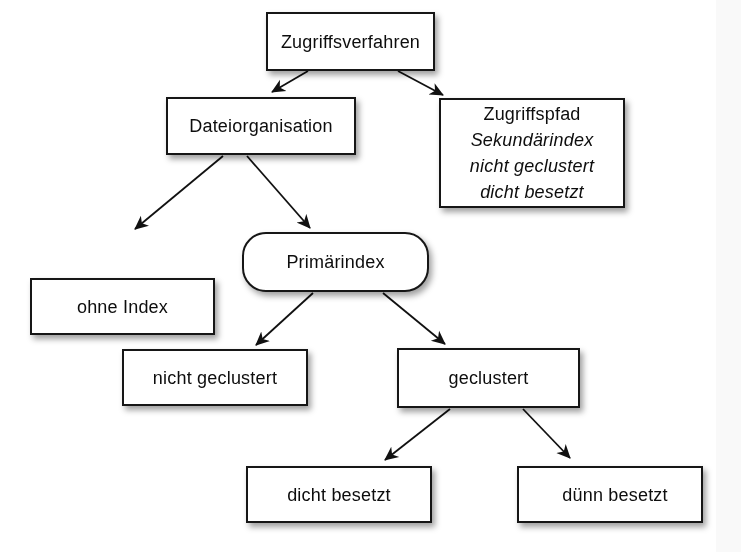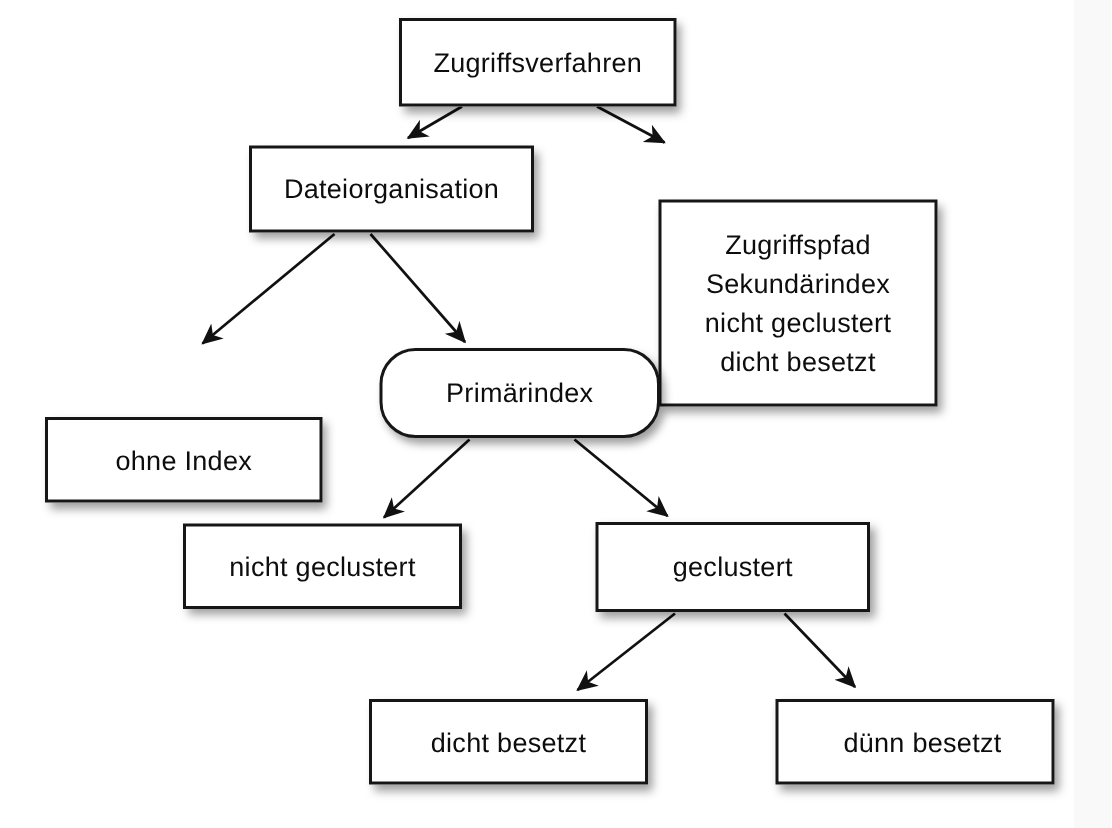--- a/index.html
+++ b/index.html
@@ -32,21 +32,21 @@
     flex-direction: column;
     align-items: center;
     justify-content: center;
     text-align: center;
     color: #0d0d0d;
     font-size: 18px;
     line-height: 26px;
     letter-spacing: 0.2px;
   }
   .node .line { display: block; white-space: nowrap; }
-  .node .line.italic { }
+  .node .line.italic { font-style: italic; }
   .right-strip {
     position: absolute;
     top: 0; right: 0;
     width: 25px; height: 100%;
     background: #f9f9f9;
     z-index: 0;
   }
 </style>
 </head>
 <body>
@@ -62,36 +62,36 @@
   <line class="edge" x1="308" y1="71" x2="272" y2="92" marker-end="url(#arrowhead)"></line>
       <line class="edge" x1="398" y1="71" x2="443" y2="95" marker-end="url(#arrowhead)"></line>
       <line class="edge" x1="223" y1="156" x2="135" y2="229" marker-end="url(#arrowhead)"></line>
       <line class="edge" x1="247" y1="156" x2="310" y2="228" marker-end="url(#arrowhead)"></line>
       <line class="edge" x1="313" y1="293" x2="256" y2="345" marker-end="url(#arrowhead)"></line>
       <line class="edge" x1="383" y1="293" x2="445" y2="344" marker-end="url(#arrowhead)"></line>
       <line class="edge" x1="450" y1="409" x2="385" y2="460" marker-end="url(#arrowhead)"></line>
       <line class="edge" x1="523" y1="409" x2="570" y2="458" marker-end="url(#arrowhead)"></line>
     </svg>
   <div id="nodes">
-      <div class="node" style="left: 266px; top: 12px; width: 185px; height: 59px;">
+      <div class="node" style="left: 266px; top: 12px; width: 169px; height: 59px;">
         <span class="line">Zugriffsverfahren</span>
       </div>
       <div class="node" style="left: 122px; top: 97px; width: 190px; height: 58px; margin-left: 44px;">
         <span class="line">Dateiorganisation</span>
       </div>
-      <div class="node" style="left: 439px; top: 98px; width: 186px; height: 138px; margin-top: 35px;">
+      <div class="node" style="left: 439px; top: 98px; width: 186px; height: 110px;">
         <span class="line">Zugriffspfad</span>
         <span class="line italic">Sekundärindex</span>
         <span class="line italic">nicht geclustert</span>
         <span class="line italic">dicht besetzt</span>
       </div>
       <div class="node" style="left: 30px; top: 233px; width: 185px; height: 57px; margin-top: 45px;">
         <span class="line">ohne Index</span>
       </div>
-      <div class="node" style="left: 253px; top: 232px; width: 187px; height: 60px; border-radius: 24px;">
+      <div class="node" style="left: 242px; top: 232px; width: 187px; height: 60px; border-radius: 24px;">
         <span class="line">Primärindex</span>
       </div>
       <div class="node" style="left: 122px; top: 349px; width: 186px; height: 57px;">
         <span class="line">nicht geclustert</span>
       </div>
       <div class="node" style="left: 397px; top: 348px; width: 183px; height: 60px; text-align: center;">
         <span class="line">geclustert</span>
       </div>
       <div class="node" style="left: 246px; top: 466px; width: 186px; height: 57px;">
         <span class="line">dicht besetzt</span>

